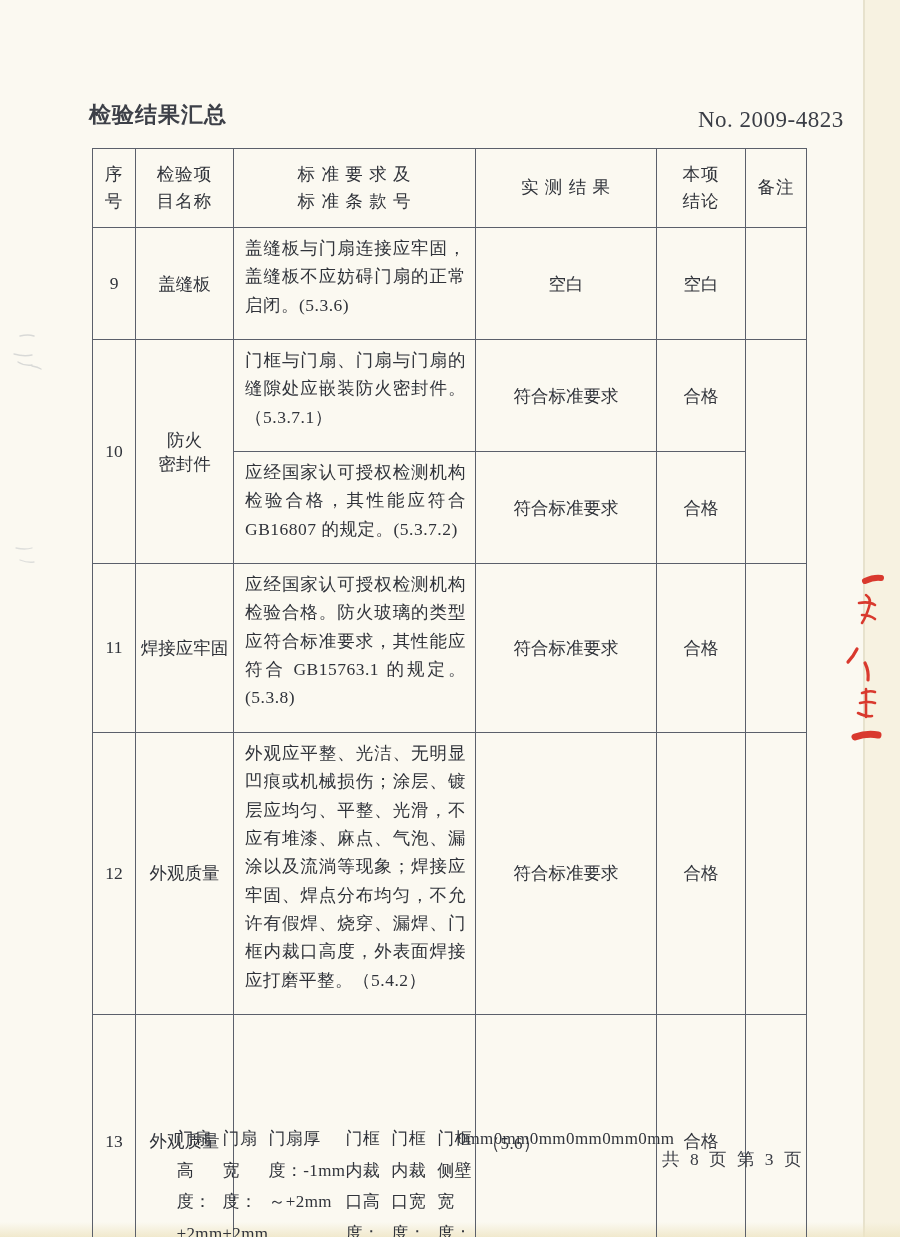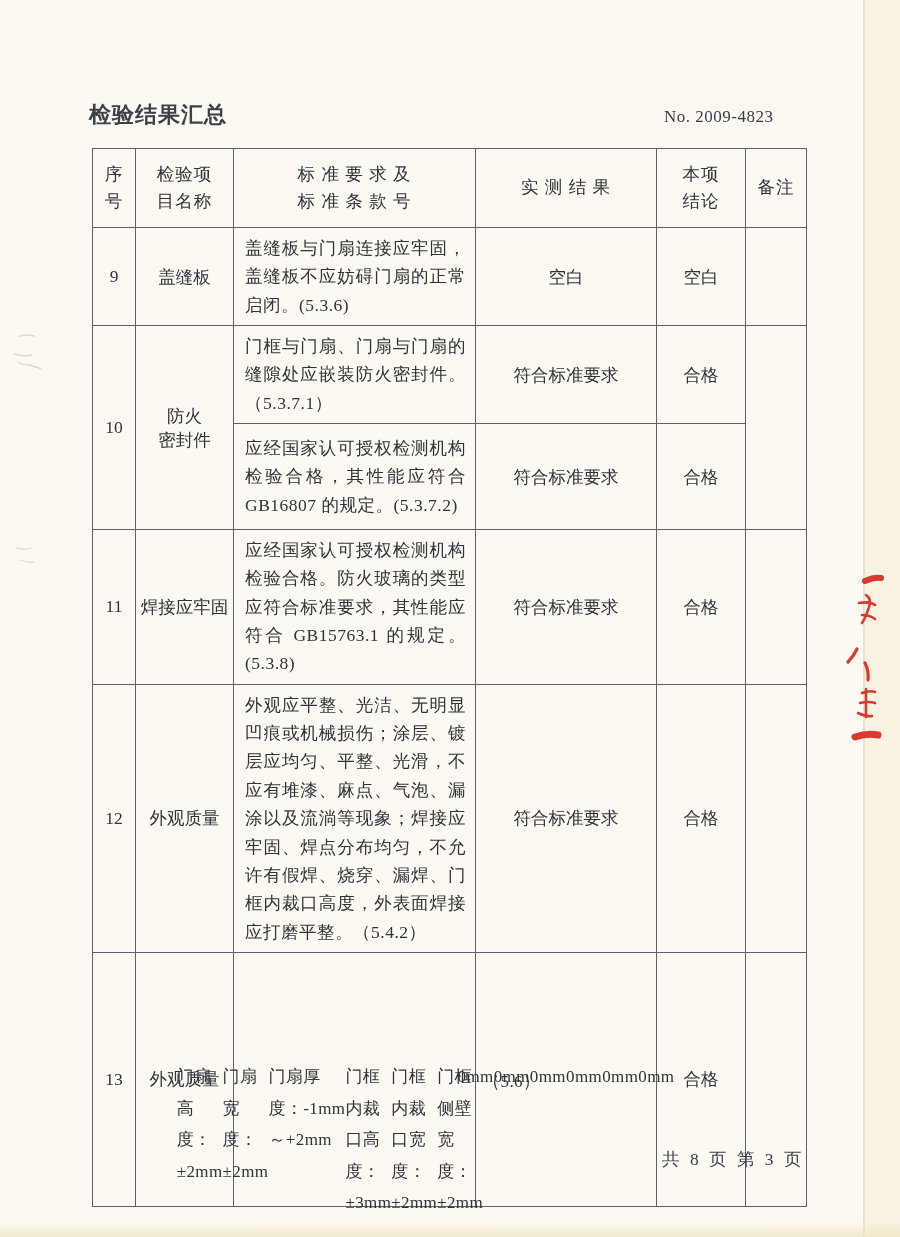--- a/index.html
+++ b/index.html
@@ -17,36 +17,36 @@
         #fbf9f1 0px, #fbf9f1 863px,
         #e7e2cd 863px, #e7e2cd 865px,
         #f7f2e1 865px, #f7f2e1 900px);
   }
   .doc-title {
     position:absolute; left:89px; top:100px;
     font-family:"Liberation Sans","DejaVu Sans",sans-serif;
     font-size:22px; font-weight:600; color:#3d4048; letter-spacing:1px;
   }
   .doc-no {
-    position:absolute; left:664px; top:107px;
-    font-size:17px; color:#3a3d45; letter-spacing:.5px;
+    position:absolute; left:698px; top:107px;
+    font-size:23px; color:#3a3d45; letter-spacing:.5px;
   }
   .report-table {
     position:absolute; left:92px; top:148px;
     border-collapse:collapse; table-layout:fixed; width:714px;
   }
   .report-table th, .report-table td {
     border:1.5px solid #5b606b;
     font-weight:normal; font-size:17.5px; color:#30333a;
     vertical-align:middle;
   }
   .pre { white-space:pre-line; }
   .c { text-align:center; }
   .req {
-    text-align:justify; padding:6px 9px 6px 11px;
+    text-align:justify; padding:6px 9px 20px 11px;
     line-height:1.62; letter-spacing:.5px;
   }
   .hdr { text-align:center; line-height:1.55; font-size:17.5px; letter-spacing:1px; }
   .spec-cell { vertical-align:middle; padding:8px 4px 8px 12px; }
   .res-cell  { vertical-align:middle; padding:8px 0; }
   .spec-lines { display:flex; justify-content:center; }
   .spec-line  { height:31.5px; line-height:31.5px; font-size:17px; letter-spacing:.4px; }
   .res-lines .spec-line { text-align:right; }
   .clause-line { margin-top:5px; }
   .footer-pages {

